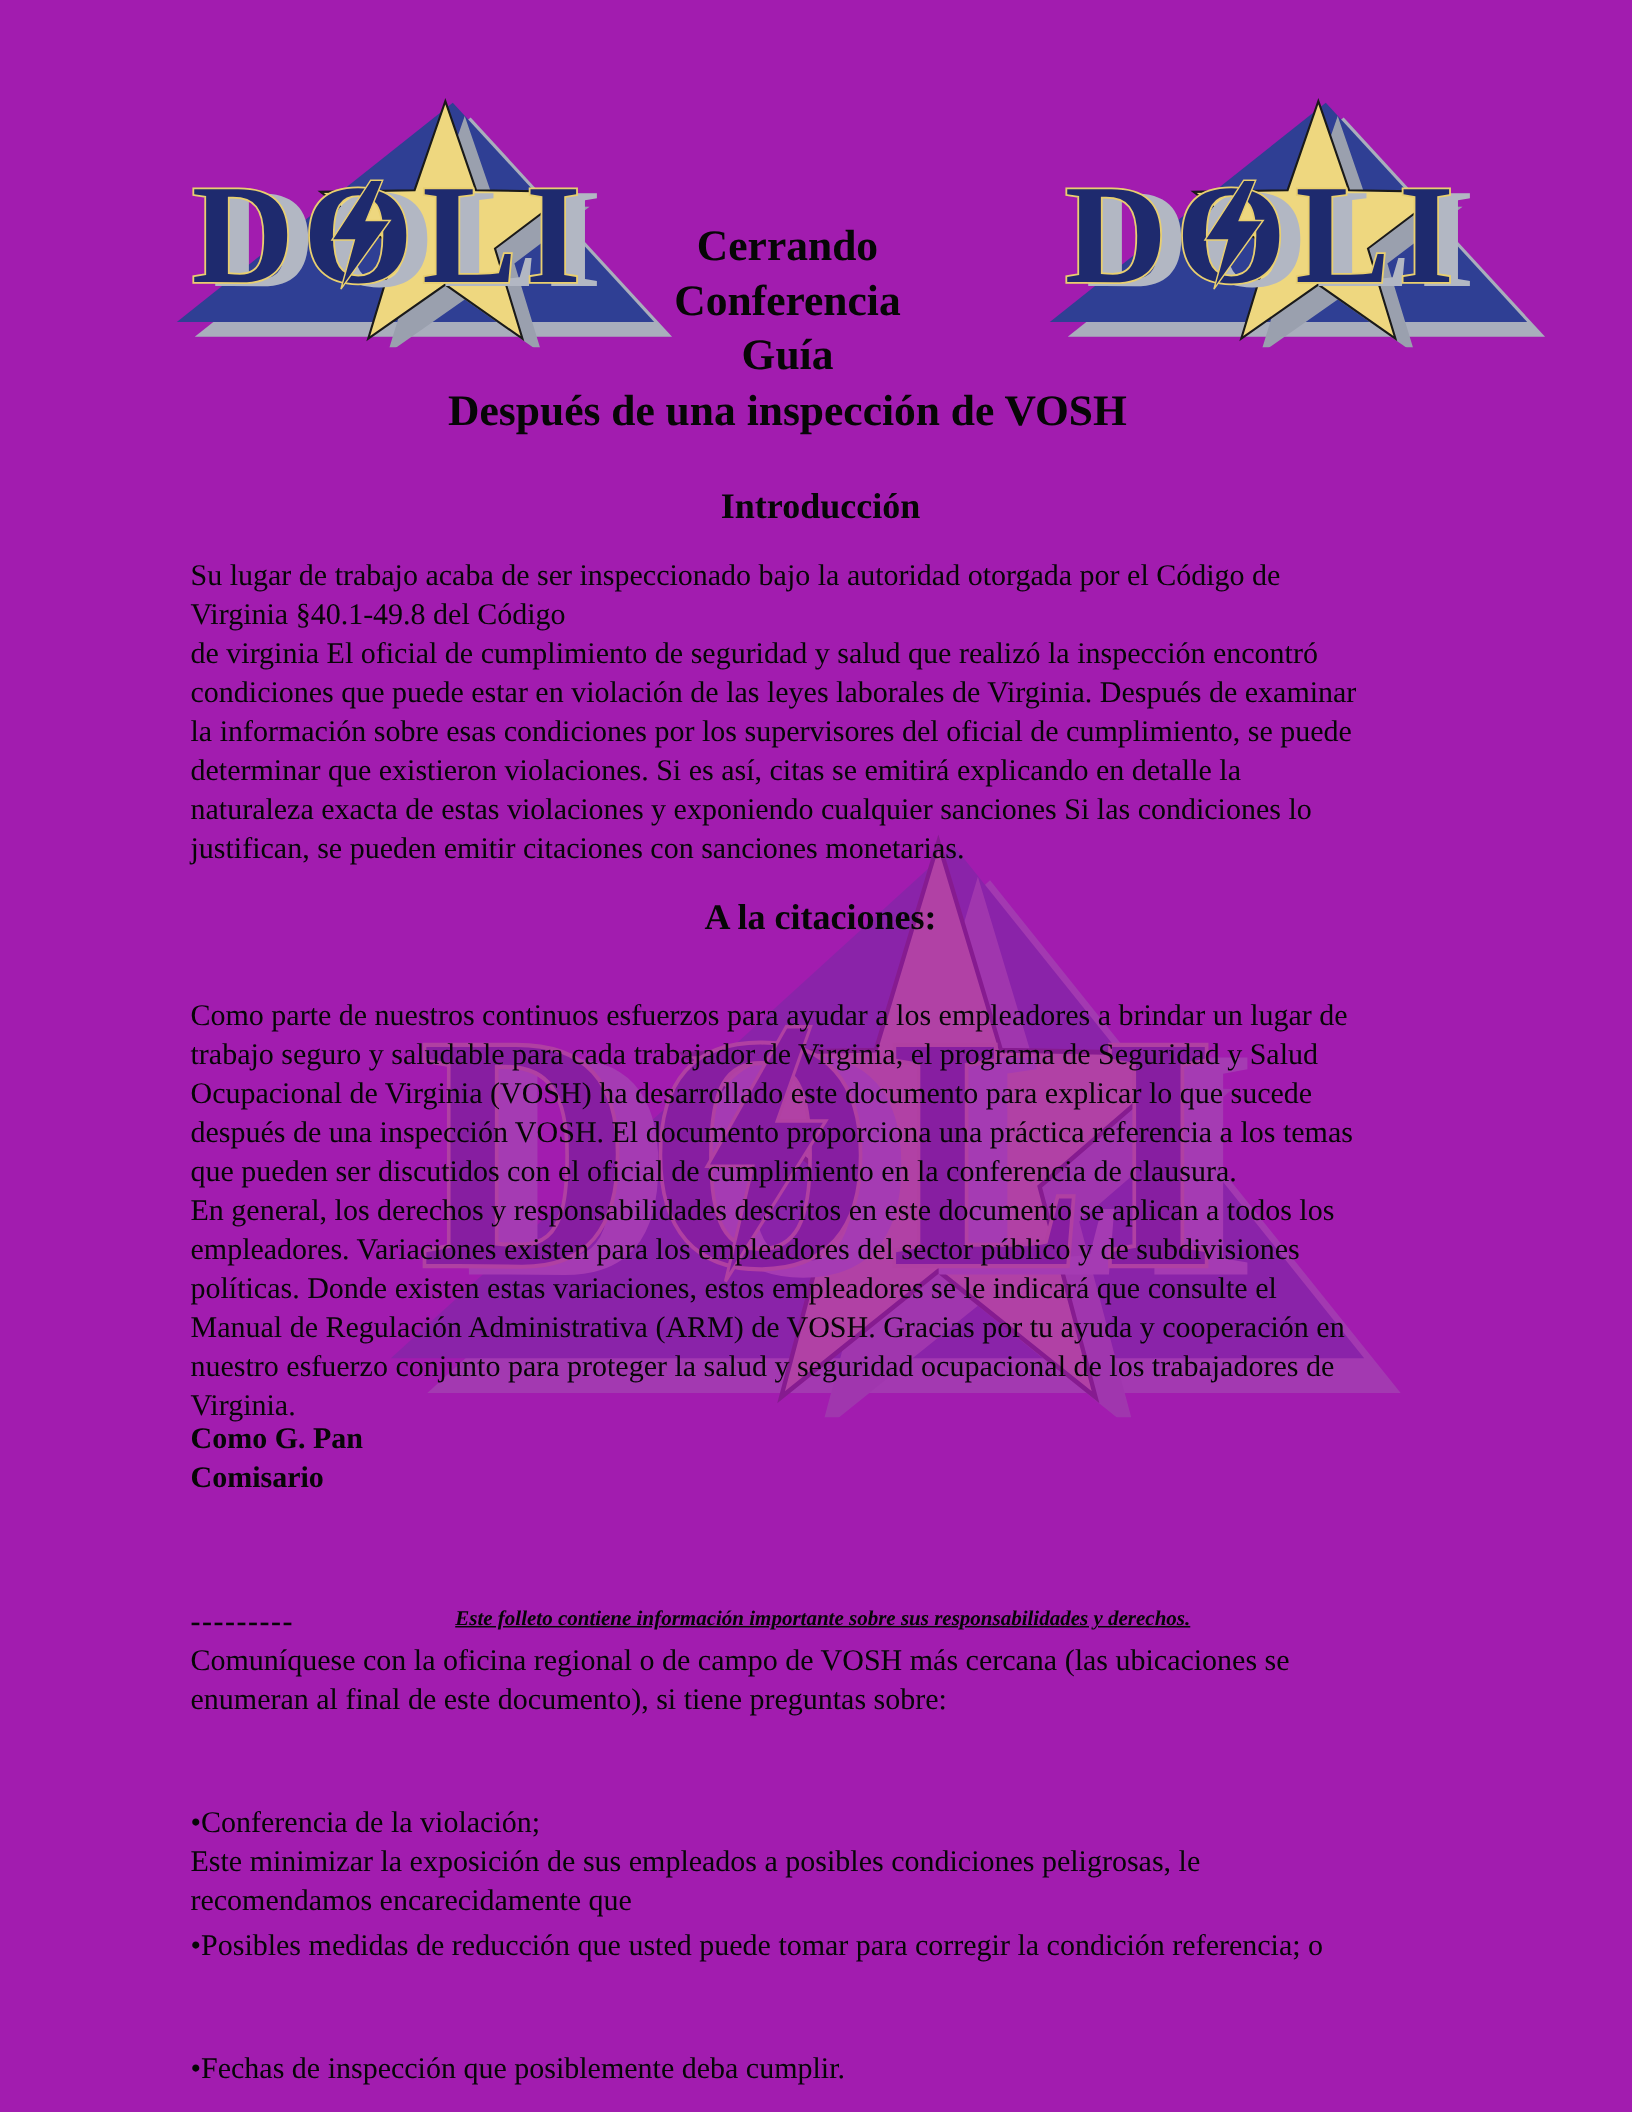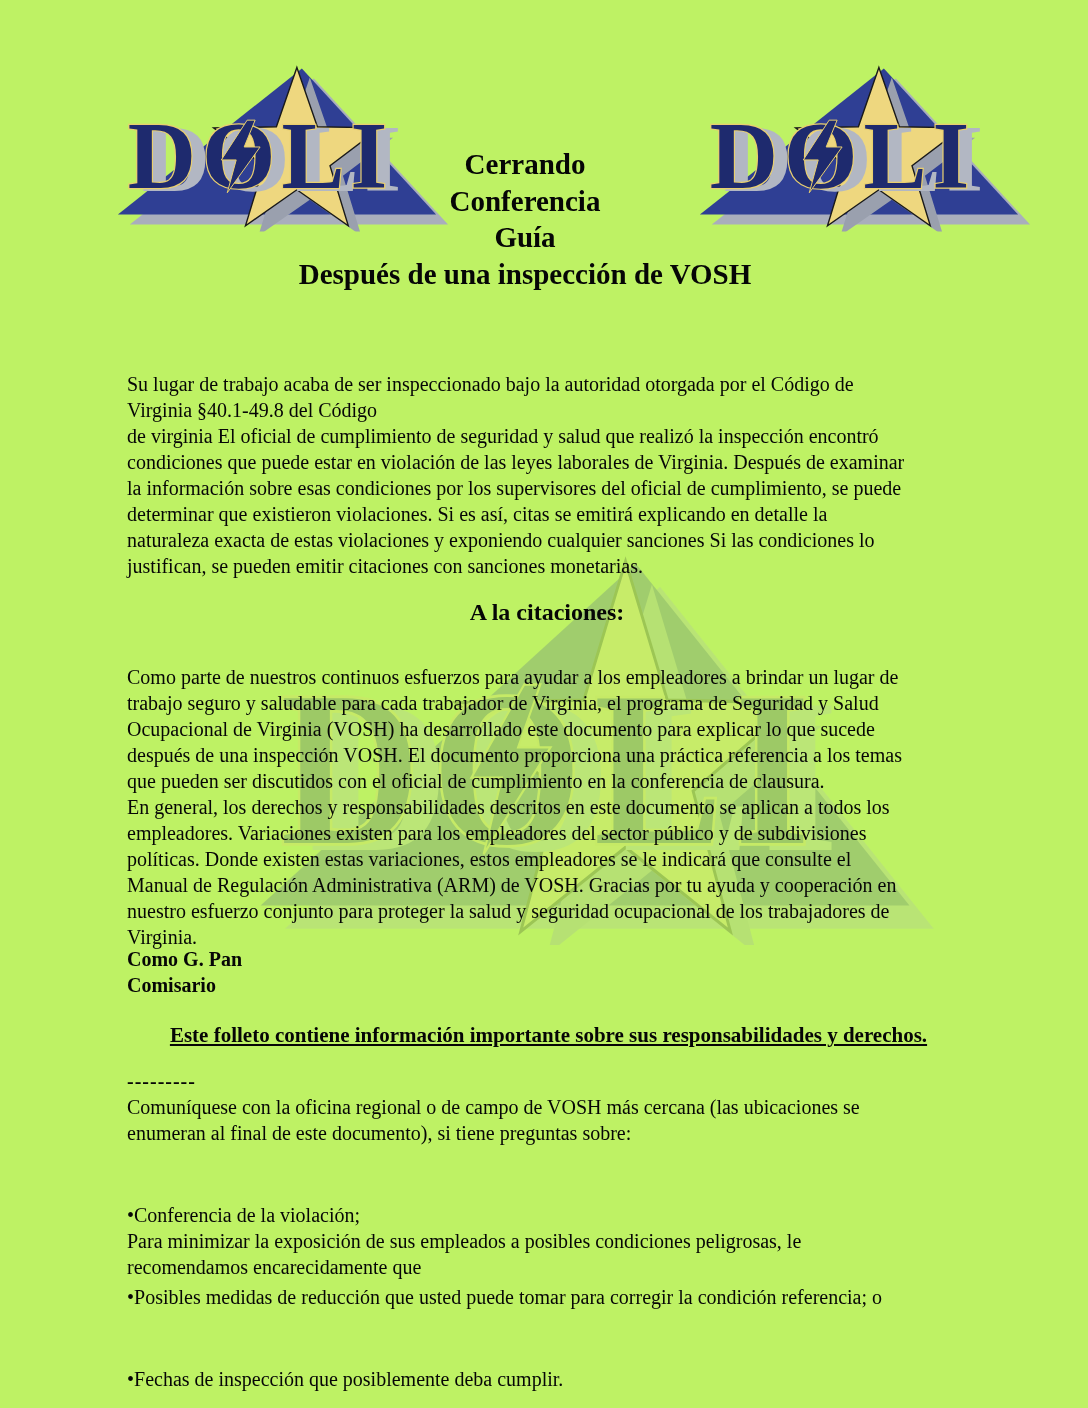--- a/index.html
+++ b/index.html
@@ -1,21 +1,21 @@
 <!DOCTYPE html>
 <html><head>
 <meta charset="utf-8">
 <style>
   * { box-sizing: border-box; }
   html, body { margin: 0; padding: 0; background: #ffffff; }
   .page {
     position: relative;
     width: 1088px;
     height: 1408px;
-    background: #bef264;
+    background: #a21caf;
     font-family: "Liberation Serif", serif;
     color: #060606;
     overflow: hidden;
   }
   .abs { position: absolute; }
 
   
   .logo { width: 358px; height: 172px; }
   .logo svg { width: 100%; height: 100%; display: block; }
   .logo-left  { left: 98px;  top: 60px; }
@@ -49,23 +49,23 @@
 
   
   .body-text {
     font-size: 20px; line-height: 26px;
     white-space: pre;
   }
   .para-intro    { left: 127px; top: 371px; }
   .para-employer { left: 127px; top: 650px; margin-top: 14px; }
   .signature     { left: 127px; top: 946px; font-weight: bold; }
   .notice {
-    left: 127px; top: 1022px; width: 843px;
-    font-size: 21px; line-height: 27px;
-    font-weight: bold; 
+    left: 127px; top: 1066px; width: 843px;
+    font-size: 14px; line-height: 27px;
+    font-weight: bold; font-style: italic;
     text-decoration: underline; text-align: center;
   }
   .divider { left: 127px; top: 1068px; font-weight: bold; letter-spacing: 1px; }
   .para-contact { left: 127px; top: 1094px; }
   .bullet-list {
     left: 127px; top: 1150px;
     list-style: none; margin: 0; padding: 0;
     font-size: 20px; line-height: 26px; white-space: pre;
   }
   .bullet-list li { margin-bottom: 4px; }
@@ -115,20 +115,21 @@
     <svg viewBox="0 0 360 172">
         <use href="#doli-symbol"></use>
       </svg>
   </div>
 
   <div class="abs title-block">Cerrando
 Conferencia
 Guía
 Después de una inspección de VOSH</div>
 
+  <div class="abs section-heading heading-intro">Introducción</div>
   <div class="abs body-text para-intro">Su lugar de trabajo acaba de ser inspeccionado bajo la autoridad otorgada por el Código de
 Virginia §40.1-49.8 del Código
 de virginia El oficial de cumplimiento de seguridad y salud que realizó la inspección encontró
 condiciones que puede estar en violación de las leyes laborales de Virginia. Después de examinar
 la información sobre esas condiciones por los supervisores del oficial de cumplimiento, se puede
 determinar que existieron violaciones. Si es así, citas se emitirá explicando en detalle la
 naturaleza exacta de estas violaciones y exponiendo cualquier sanciones Si las condiciones lo
 justifican, se pueden emitir citaciones con sanciones monetarias.</div>
 
   <div class="abs section-heading heading-employer">A la citaciones:</div>
@@ -153,16 +154,16 @@
 
   <div class="abs body-text para-contact">Comuníquese con la oficina regional o de campo de VOSH más cercana (las ubicaciones se
 enumeran al final de este documento), si tiene preguntas sobre:</div>
 
   <ul class="abs bullet-list">
     <li>Conferencia de la violación;</li>
     <li>Posibles medidas de reducción que usted puede tomar para corregir la condición referencia; o</li>
     <li>Fechas de inspección que posiblemente deba cumplir.</li>
   </ul>
 
-  <div class="abs body-text para-closing">Para minimizar la exposición de sus empleados a posibles condiciones peligrosas, le
+  <div class="abs body-text para-closing">Este minimizar la exposición de sus empleados a posibles condiciones peligrosas, le
 recomendamos encarecidamente que</div>
 
 </div>
 
 </body></html>

